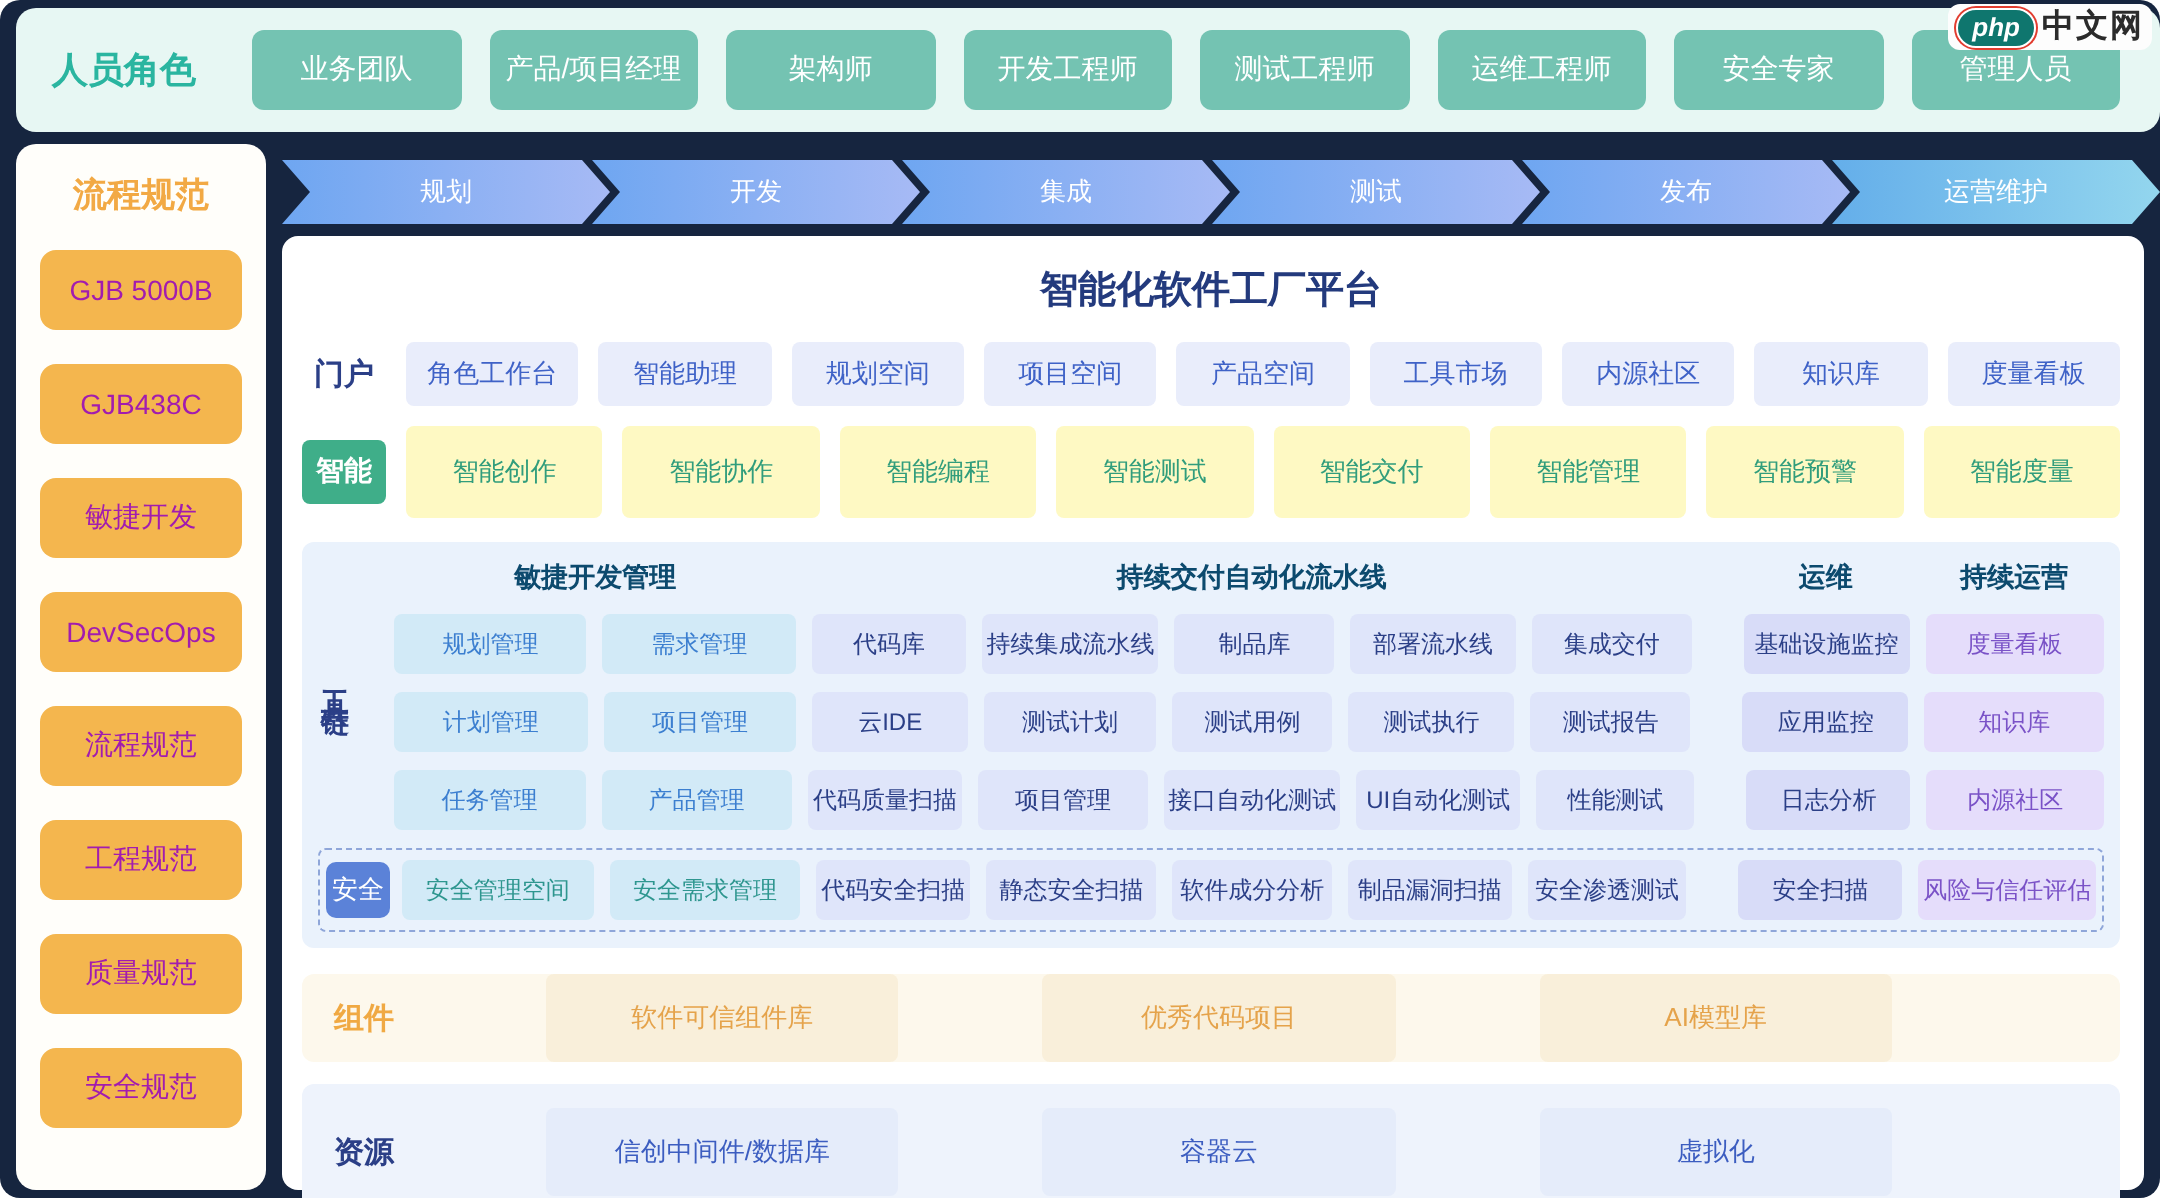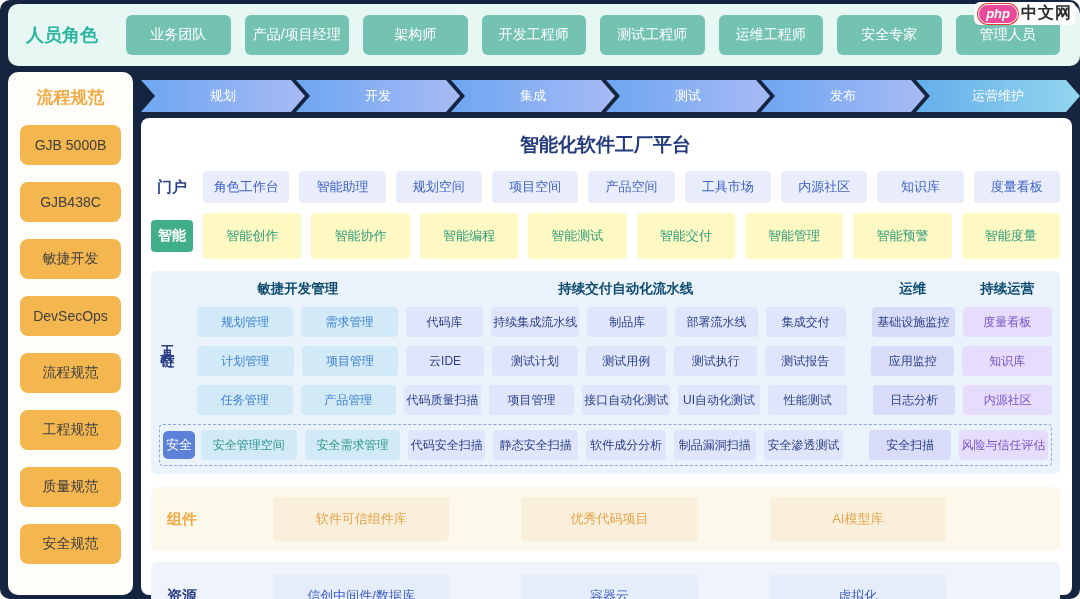--- a/index.html
+++ b/index.html
@@ -10,29 +10,29 @@
   .topbar{position:absolute;left:8px;top:4px;right:0;height:62px;background:#e7f7f3;
           border-radius:10px;display:flex;align-items:center;}
   .roles-label{color:#2ab5a0;font-size:18px;font-weight:bold;margin:0 28px 0 18px;white-space:nowrap;}
   .roles-wrap{flex:1;display:flex;gap:14px;margin-right:20px;}
   .role-btn{flex:1;height:40px;background:#74c3b2;color:#ffffff;border-radius:6px;
             display:flex;align-items:center;justify-content:center;font-size:14px;white-space:nowrap;cursor:pointer;}
 
   
   .logo{position:absolute;top:2px;right:4px;display:flex;align-items:center;gap:3px;background:#fdfdfd;
         padding:1px 4px;border-radius:6px;z-index:5;}
-  .logo-badge{background:#ec4899;color:#fff;font-weight:bold;font-style:italic;font-size:13px;
+  .logo-badge{background:#0f766e;color:#fff;font-weight:bold;font-style:italic;font-size:13px;
               border-radius:10px;padding:1px 7px 2px;border:1px solid #fff;box-shadow:0 0 0 1px #e23c2f;}
   .logo-site{color:#2b2b2b;font-weight:bold;font-size:16px;letter-spacing:1px;}
 
   
   .sidebar{position:absolute;left:8px;top:72px;width:125px;bottom:4px;background:#fffefa;
            border-radius:10px;display:flex;flex-direction:column;align-items:center;padding-top:14px;box-sizing:border-box;}
   .sidebar-title{color:#f2a944;font-size:17px;font-weight:bold;margin-bottom:16px;}
-  .spec-btn{width:101px;height:40px;background:#f4b64e;color:#404040;border-radius:8px;margin-bottom:17px;
+  .spec-btn{width:101px;height:40px;background:#f4b64e;color:#a21caf;border-radius:8px;margin-bottom:17px;
             display:flex;align-items:center;justify-content:center;font-size:14px;cursor:pointer;}
 
   
   .main{position:absolute;left:141px;top:72px;right:0;bottom:0;}
 
   
   .pipeline{display:flex;height:32px;margin:8px 0 0 0;}
   .chev{flex:1;display:flex;align-items:center;justify-content:center;color:#fff;font-size:13px;
         background:linear-gradient(90deg,#6ea6f1,#a7baf5);
         clip-path:polygon(14px 50%,0 0,calc(100% - 14px) 0,100% 50%,calc(100% - 14px) 100%,0 100%);
@@ -72,21 +72,21 @@
   .c1{grid-column:1;} .c2{grid-column:2;} .c3{grid-column:3;} .c4{grid-column:4;} .c5{grid-column:5;}
   .c6{grid-column:6;} .c7{grid-column:7;} .c8{grid-column:8;} .c10{grid-column:10;} .c11{grid-column:11;}
   .tc-label{position:absolute;left:8px;top:62px;width:28px;color:#2b3f87;font-size:14px;font-weight:bold;
             writing-mode:vertical-lr;letter-spacing:5px;text-align:center;}
   .sec-box{margin-top:9px;border:1px dashed #8fa6d9;border-radius:4px;padding:5px 3px;}
   .sec-badge{grid-column:1;height:28px;background:#5b82d8;color:#fff;border-radius:5px;
              display:flex;align-items:center;justify-content:center;font-size:13px;width:32px;}
   .sec-box .sky{color:#2e968f;}
 
   
-  .band{display:flex;align-items:center;margin-top:13px;border-radius:6px;padding:10px 10px;box-sizing:border-box;}
+  .band{display:flex;align-items:center;margin-top:13px;border-radius:6px;padding:0 10px;box-sizing:border-box;}
   .band-comp{background:#fdf8ec;}
   .band-res{background:#eef3fc;margin-top:11px;padding:12px 10px;}
   .band .row-label{width:40px;flex:0 0 40px;text-align:left;padding-left:6px;}
   .band-comp .row-label{color:#f0a943;}
   .band-items{flex:1;display:flex;gap:72px;padding-left:66px;padding-right:104px;}
   .band-btn{flex:1;height:44px;border-radius:4px;display:flex;align-items:center;justify-content:center;
             font-size:13px;white-space:nowrap;cursor:pointer;}
   .band-comp .band-btn{background:#f9efda;color:#e5a34b;}
   .band-res .band-btn{background:#e5ecfa;color:#3c5dc0;}
 </style>

